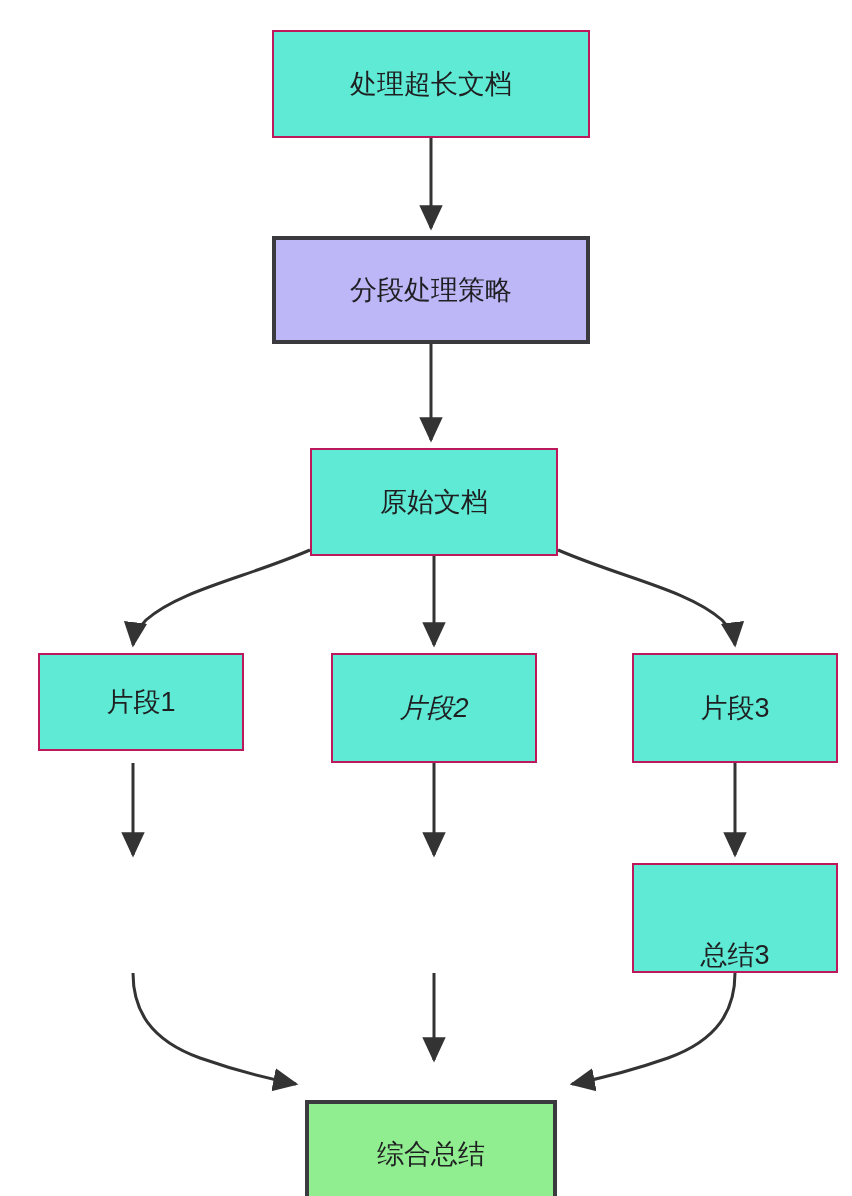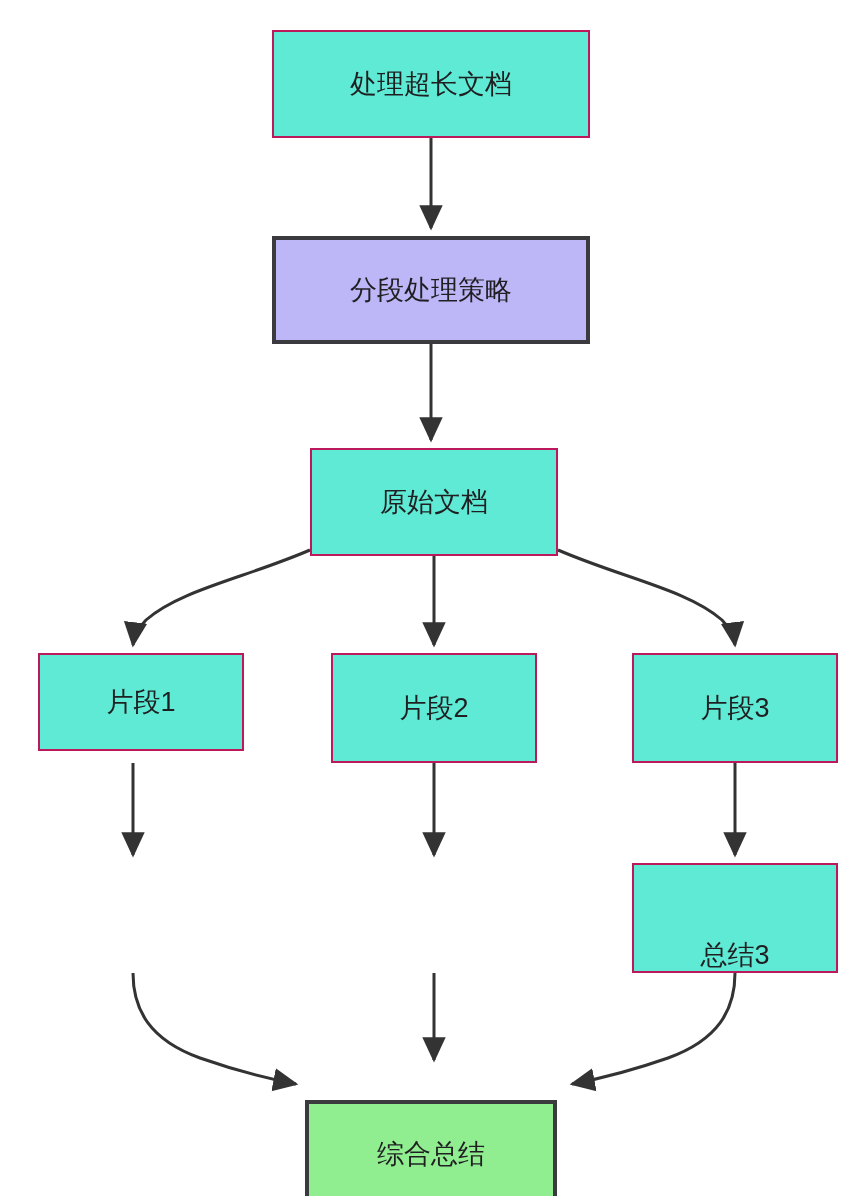--- a/index.html
+++ b/index.html
@@ -95,21 +95,21 @@
   </div>
 
   <div class="node style-accent" style="left: 272px; top: 236px; width: 318px; height: 108px;">
     <span class="node-label">分段处理策略</span>
   </div>
 
   <div class="node style-light" style="left: 30px; top: 653px; width: 206px; height: 98px; margin-left: 8px;">
     <span class="node-label">片段1</span>
   </div>
 
-  <div class="node style-light" style="left: 331px; top: 653px; width: 206px; height: 110px;">
+  <div class="node style-light" style="left: 331px; top: 653px; width: 206px; height: 110px; font-style: italic;">
     <span class="node-label">片段2</span>
   </div>
 
   <div class="node style-light" style="left: 632px; top: 653px; width: 206px; height: 110px;">
     <span class="node-label">片段3</span>
   </div>
 
 
 
   <div class="node style-light" style="left: 632px; top: 863px; width: 206px; height: 110px; align-items: flex-end;">

